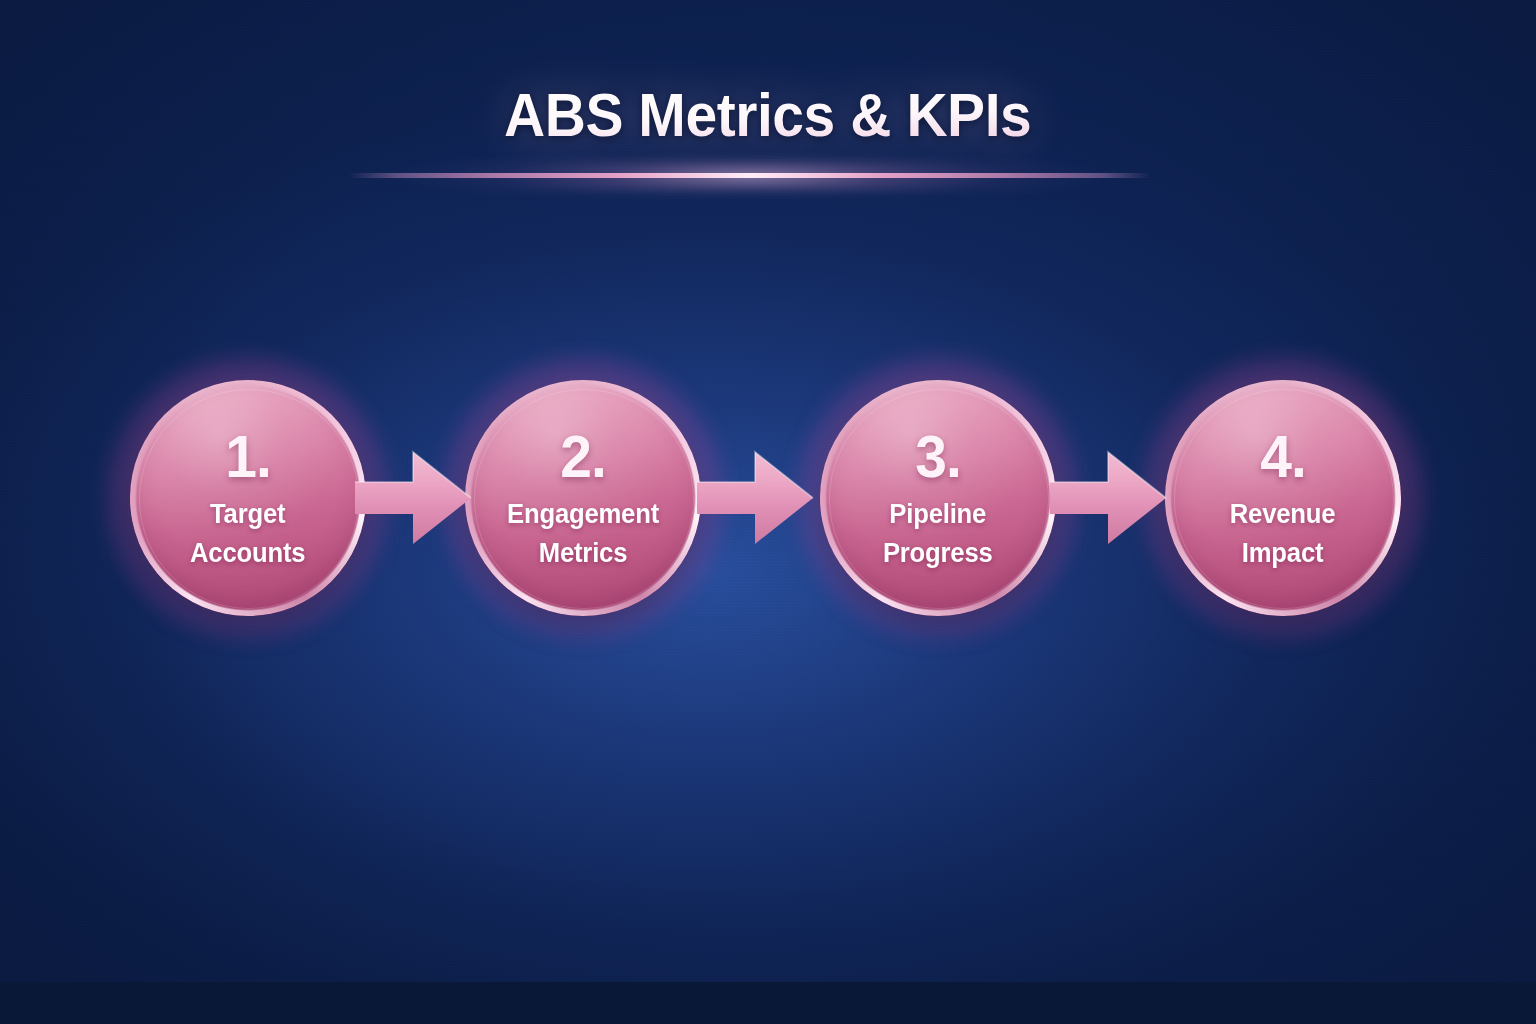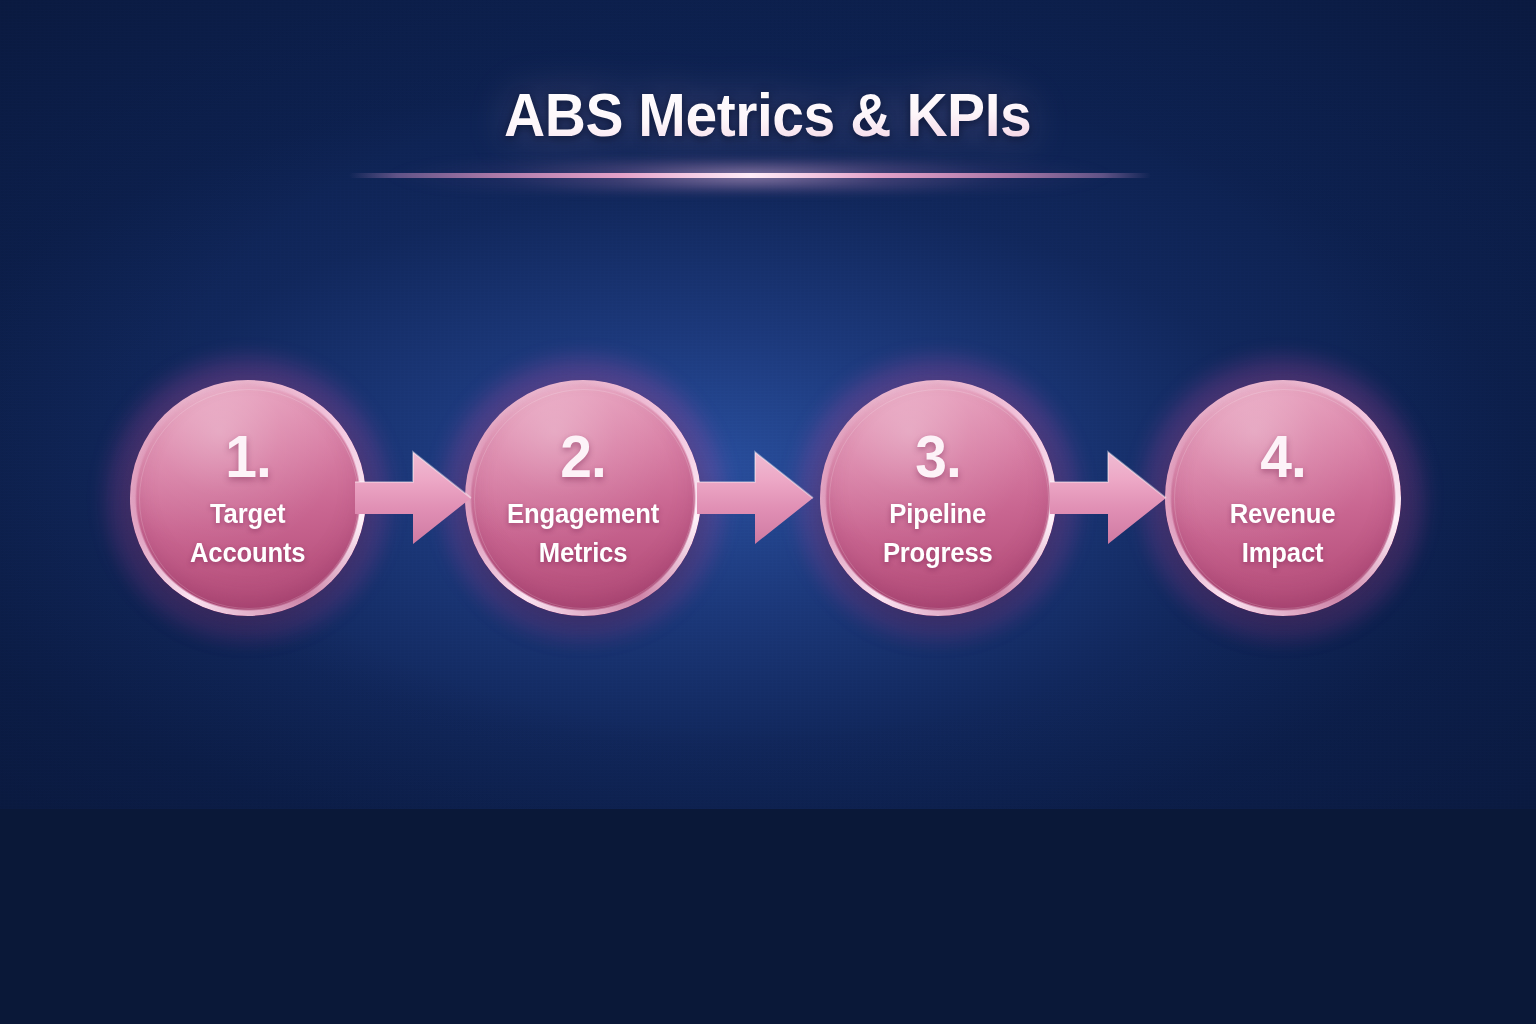--- a/index.html
+++ b/index.html
@@ -7,21 +7,21 @@
     padding: 0;
     width: 1536px;
     height: 1024px;
     overflow: hidden;
     background: #0a1838;
   }
 
   #stage {
     position: relative;
     width: 1536px;
-    height: 809px;
+    height: 982px;
     overflow: hidden;
     font-family: "Liberation Sans", sans-serif;
   }
 
   
   .bg-base {
     position: absolute;
     inset: 0;
     background: #0d2252;
   }

